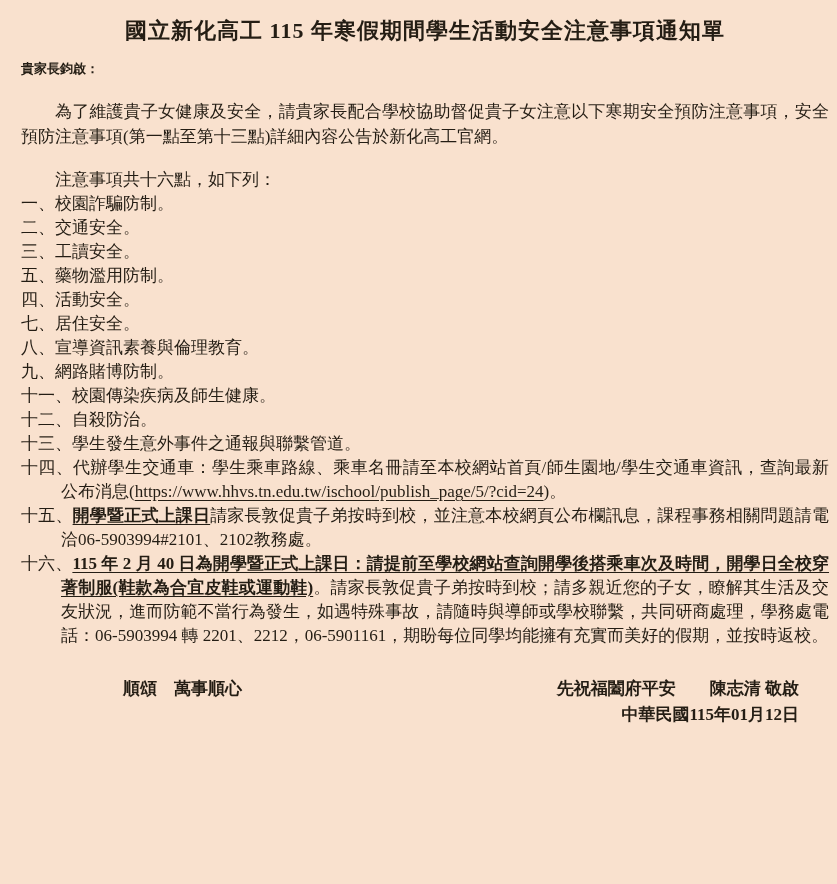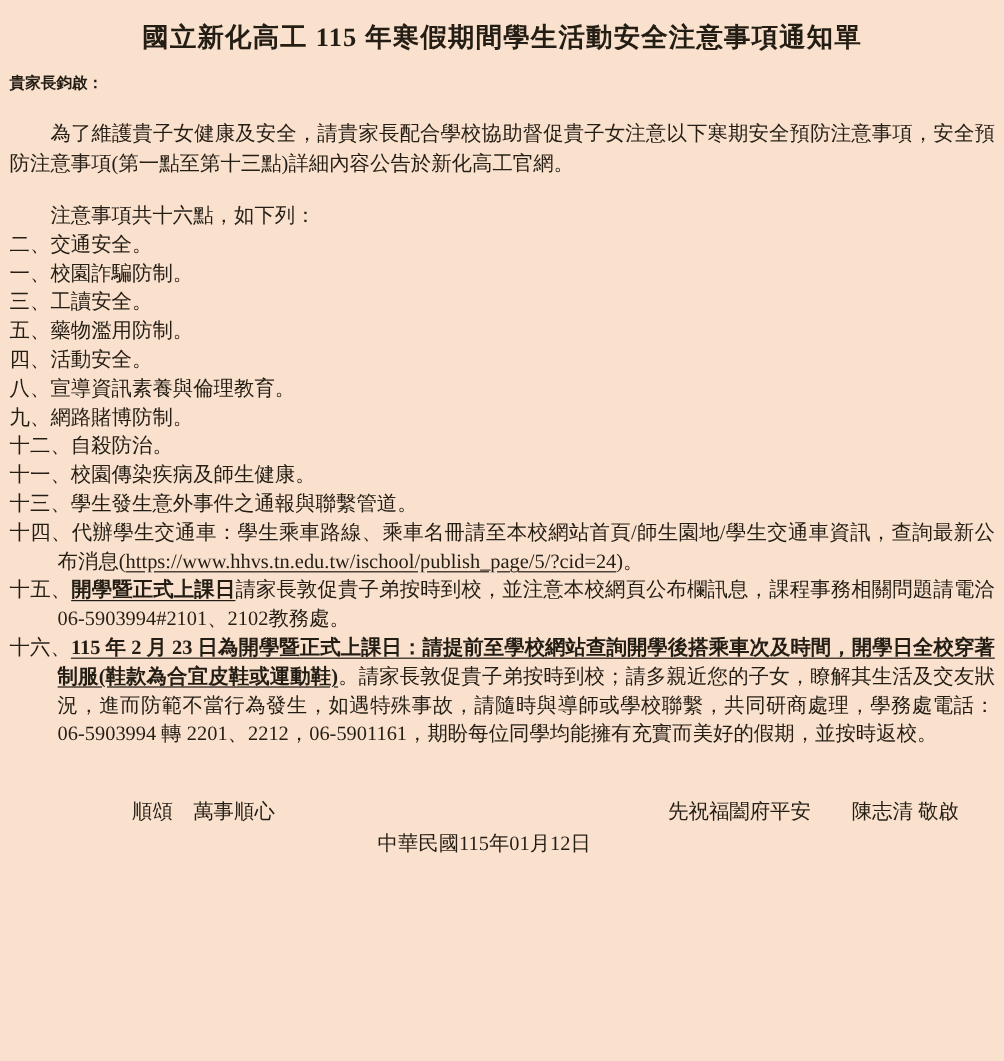--- a/index.html
+++ b/index.html
@@ -11,21 +11,21 @@
     height: 884px;
     background: #f9e1ce;
     color: #241d14;
     font-family: "Liberation Serif", serif;
     overflow: hidden;
   }
   .doc {
     box-sizing: border-box;
     width: 837px;
     height: 884px;
-    padding: 10px 8px 0 8px;
+    padding: 10px 8px 0 21px;
     font-size: 17px;
     line-height: 25px;
     text-align: justify;
   }
   .title {
     font-size: 22px;
     line-height: 30px;
     font-weight: 700;
     text-align: center;
     letter-spacing: 1px;
@@ -56,65 +56,66 @@
     padding-left: 40px;
     text-indent: -40px;
   }
   .item-wide {
     padding-left: 40px;
     text-indent: -40px;
   }
   .closing-row {
     display: flex;
     justify-content: space-between;
-    margin-top: 40px;
+    margin-top: 28px;
     padding-left: 102px;
     padding-right: 30px;
-    font-weight: 400;
+    font-weight: 700;
     line-height: 26px;
   }
   .date-row {
-    text-align: center;
+    text-align: right;
     padding-right: 30px;
-    font-weight: 400;
+    font-weight: 700;
     line-height: 26px;
   }
 </style>
 </head>
 <body>
 
 <div class="doc">
 
   <div class="title">國立新化高工 115 年寒假期間學生活動安全注意事項通知單</div>
 
   <div class="salutation">貴家長鈞啟：</div>
 
 
   <p class="para indent gap"><span>為了維護貴子女健康及安全，請貴家長配合學校協助督促貴子女注意以下</span><span class="b">寒期安全預防注意事項</span><span>，安全預防</span><span class="b">注意事項(第一點至第十三點)詳細內容公告於新化高工官網。</span></p>
 
 
   <p class="para indent gap">注意事項共十六點，如下列：</p>
 
   <div class="list">
+    <div class="item"><span class="b">一、</span><span class="b">校園詐騙防制。</span></div>
     <div class="item"><span class="b">二、</span><span class="b">交通安全。</span></div>
-    <div class="item"><span class="b">一、</span><span class="b">校園詐騙防制。</span></div>
     <div class="item"><span class="b">三、</span><span class="b">工讀安全。</span></div>
     <div class="item"><span class="b">五、</span><span class="b">藥物濫用防制。</span></div>
     <div class="item"><span class="b">四、</span><span class="b">活動安全。</span></div>
+    <div class="item"><span class="b">七、</span><span class="b">居住安全。</span></div>
     <div class="item"><span class="b">八、</span><span class="b">宣導資訊素養與倫理教育。</span></div>
     <div class="item"><span class="b">九、</span><span class="b">網路賭博防制。</span></div>
+    <div class="item"><span class="b">十一、</span><span class="b">校園傳染疾病及師生健康。</span></div>
     <div class="item"><span class="b">十二、</span><span class="b">自殺防治。</span></div>
-    <div class="item"><span class="b">十一、</span><span class="b">校園傳染疾病及師生健康。</span></div>
     <div class="item"><span class="b">十三、</span><span class="b">學生發生意外事件之通報與聯繫管道。</span></div>
 
     <div class="item-wide"><span class="b">十四、</span><span class="b">代辦學生交通車：</span><span>學生乘車路線、乘車名冊請至本校網站首頁/師生園地/學生交通車資訊，查詢最新公布消息(</span><span class="link">https://www.hhvs.tn.edu.tw/ischool/publish_page/5/?cid=24</span><span>)。</span></div>
 
     <div class="item-wide"><span class="b">十五、</span><span class="bu">開學暨正式上課日</span><span>請家長敦促貴子弟按時到校，並注意本校網頁公布欄訊息，課程事務相關問題請電洽06-5903994#2101、2102教務處。</span></div>
 
-    <div class="item-wide"><span class="b">十六、</span><span class="bu">115 年 2 月 23 日為開學暨正式上課日：請提前至學校網站查詢開學後搭乘車次及時間，開學日全校穿著制服(鞋款為合宜皮鞋或運動鞋)</span><span>。請家長敦促貴子弟按時到校；請多親近您的子女，瞭解其生活及交友狀況，進而防範不當行為發生，如遇特殊事故，請隨時與導師或學校聯繫，共同研商處理，學務處電話：06-5903994 轉 2201、2212，06-5901161，期盼每位同學均能擁有充實而美好的假期，並按時返校。</span></div>
+    <div class="item-wide"><span class="b">十六、</span><span class="bu">115 年 2 月 40 日為開學暨正式上課日：請提前至學校網站查詢開學後搭乘車次及時間，開學日全校穿著制服(鞋款為合宜皮鞋或運動鞋)</span><span>。請家長敦促貴子弟按時到校；請多親近您的子女，瞭解其生活及交友狀況，進而防範不當行為發生，如遇特殊事故，請隨時與導師或學校聯繫，共同研商處理，學務處電話：06-5903994 轉 2201、2212，06-5901161，期盼每位同學均能擁有充實而美好的假期，並按時返校。</span></div>
   </div>
 
   <div class="closing-row">
     <span>順頌　萬事順心</span>
     <span>先祝福闔府平安　　陳志清 敬啟</span>
   </div>
 
   <div class="date-row">中華民國115年01月12日</div>
 
 </div>

